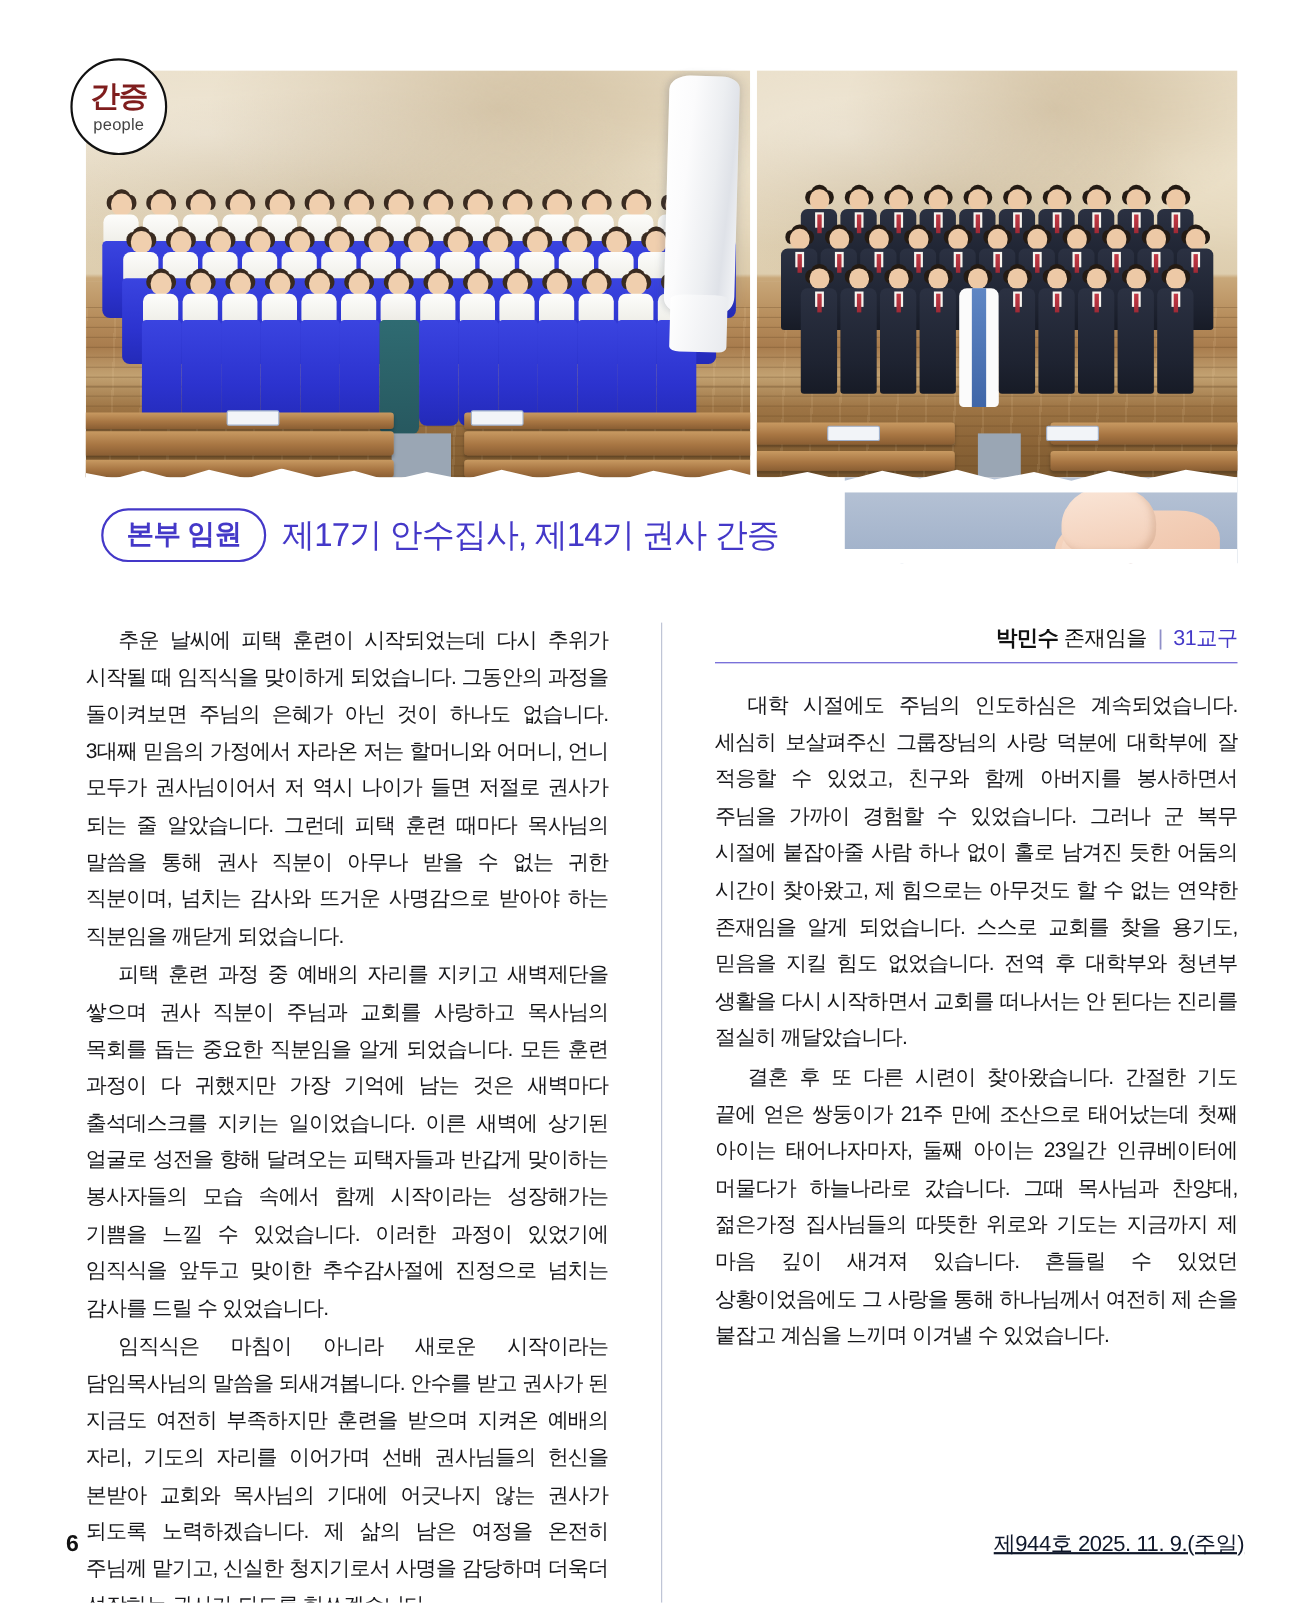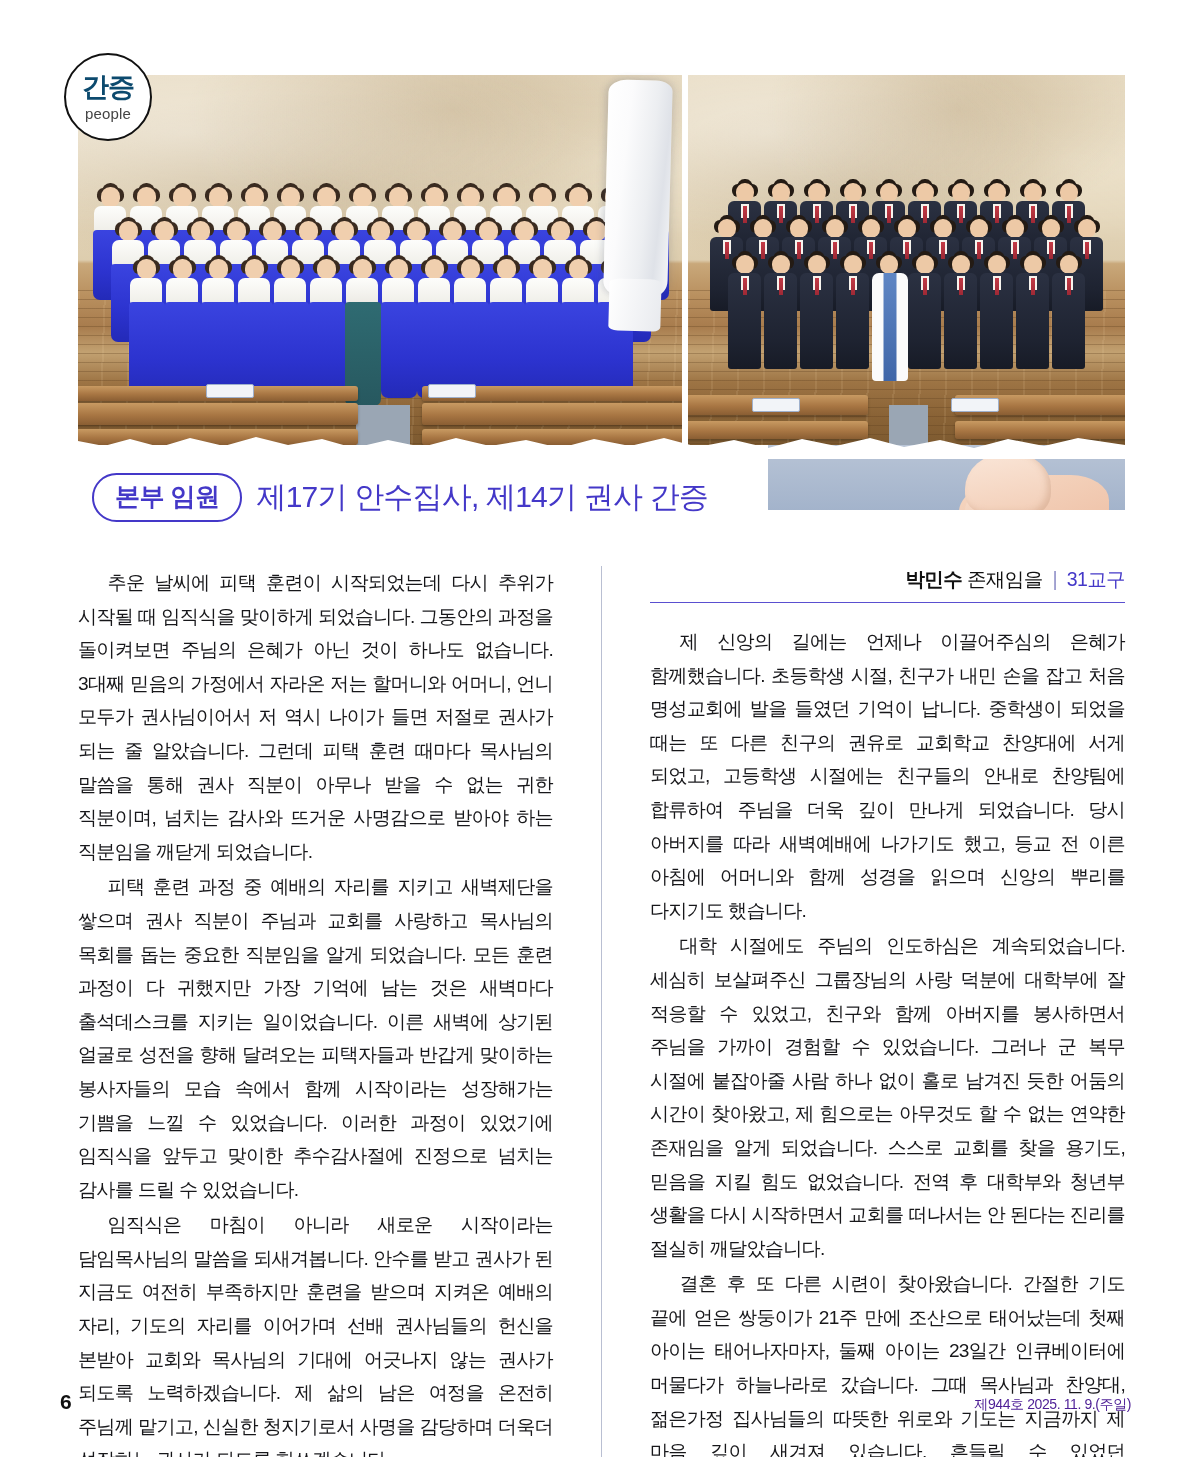--- a/index.html
+++ b/index.html
@@ -16,21 +16,21 @@
     width: 1191px;
     height: 1457px;
     background: #ffffff;
     overflow: hidden;
   }
 
   
   .hero {
     position: absolute;
     left: 78px;
-    top: 75px;
+    top: 64px;
     width: 867px;
     height: 465px;
   }
   .photo-row {
     position: absolute;
     left: 0;
     top: 0;
     width: 1047px;
     height: 370px;
     display: flex;
@@ -343,21 +343,21 @@
     z-index: 12;
     display: flex;
     flex-direction: column;
     align-items: center;
     justify-content: center;
     line-height: 1;
   }
   .badge-ko {
     font-size: 27px;
     font-weight: 700;
-    color: #0c4a6e;
+    color: #7f1d1d;
     letter-spacing: -1px;
   }
   .badge-en {
     font-size: 15px;
     color: #444444;
     margin-top: 5px;
     letter-spacing: .2px;
   }
 
   
@@ -428,23 +428,24 @@
     display: flex;
     align-items: baseline;
     justify-content: space-between;
   }
   .folio {
     font-size: 21px;
     font-weight: 700;
     color: #111111;
   }
   .issue {
-    font-size: 14px;
-    color: #4c1d95;
+    font-size: 20px;
+    color: #0f172a;
     letter-spacing: -0.4px;
+    text-decoration: underline;
   }
 </style>
 </head>
 <body>
 
 <div class="page">
 
   <div class="hero">
 
     <div class="photo-row">
@@ -889,21 +890,20 @@
       <div class="divider"></div>
     </div>
 
     <div class="col">
       <div class="byline">
         <span class="name">박민수</span>
         <span class="role">존재임을</span>
         <span class="sep">|</span>
         <span class="district">31교구</span>
       </div>
-      <p>제 신앙의 길에는 언제나 이끌어주심의 은혜가 함께했습니다. 초등학생 시절, 친구가 내민 손을 잡고 처음 명성교회에 발을 들였던 기억이 납니다. 중학생이 되었을 때는 또 다른 친구의 권유로 교회학교 찬양대에 서게 되었고, 고등학생 시절에는 친구들의 안내로 찬양팀에 합류하여 주님을 더욱 깊이 만나게 되었습니다. 당시 아버지를 따라 새벽예배에 나가기도 했고, 등교 전 이른 아침에 어머니와 함께 성경을 읽으며 신앙의 뿌리를 다지기도 했습니다.</p>
       <p>대학 시절에도 주님의 인도하심은 계속되었습니다. 세심히 보살펴주신 그룹장님의 사랑 덕분에 대학부에 잘 적응할 수 있었고, 친구와 함께 아버지를 봉사하면서 주님을 가까이 경험할 수 있었습니다. 그러나 군 복무 시절에 붙잡아줄 사람 하나 없이 홀로 남겨진 듯한 어둠의 시간이 찾아왔고, 제 힘으로는 아무것도 할 수 없는 연약한 존재임을 알게 되었습니다. 스스로 교회를 찾을 용기도, 믿음을 지킬 힘도 없었습니다. 전역 후 대학부와 청년부 생활을 다시 시작하면서 교회를 떠나서는 안 된다는 진리를 절실히 깨달았습니다.</p>
       <p>결혼 후 또 다른 시련이 찾아왔습니다. 간절한 기도 끝에 얻은 쌍둥이가 21주 만에 조산으로 태어났는데 첫째 아이는 태어나자마자, 둘째 아이는 23일간 인큐베이터에 머물다가 하늘나라로 갔습니다. 그때 목사님과 찬양대, 젊은가정 집사님들의 따뜻한 위로와 기도는 지금까지 제 마음 깊이 새겨져 있습니다. 흔들릴 수 있었던 상황이었음에도 그 사랑을 통해 하나님께서 여전히 제 손을 붙잡고 계심을 느끼며 이겨낼 수 있었습니다.</p>
 
     </div>
 
   </div>
 
   <div class="footer">
     <span class="folio">6</span>
     <span class="issue">제944호 2025. 11. 9.(주일)</span>

